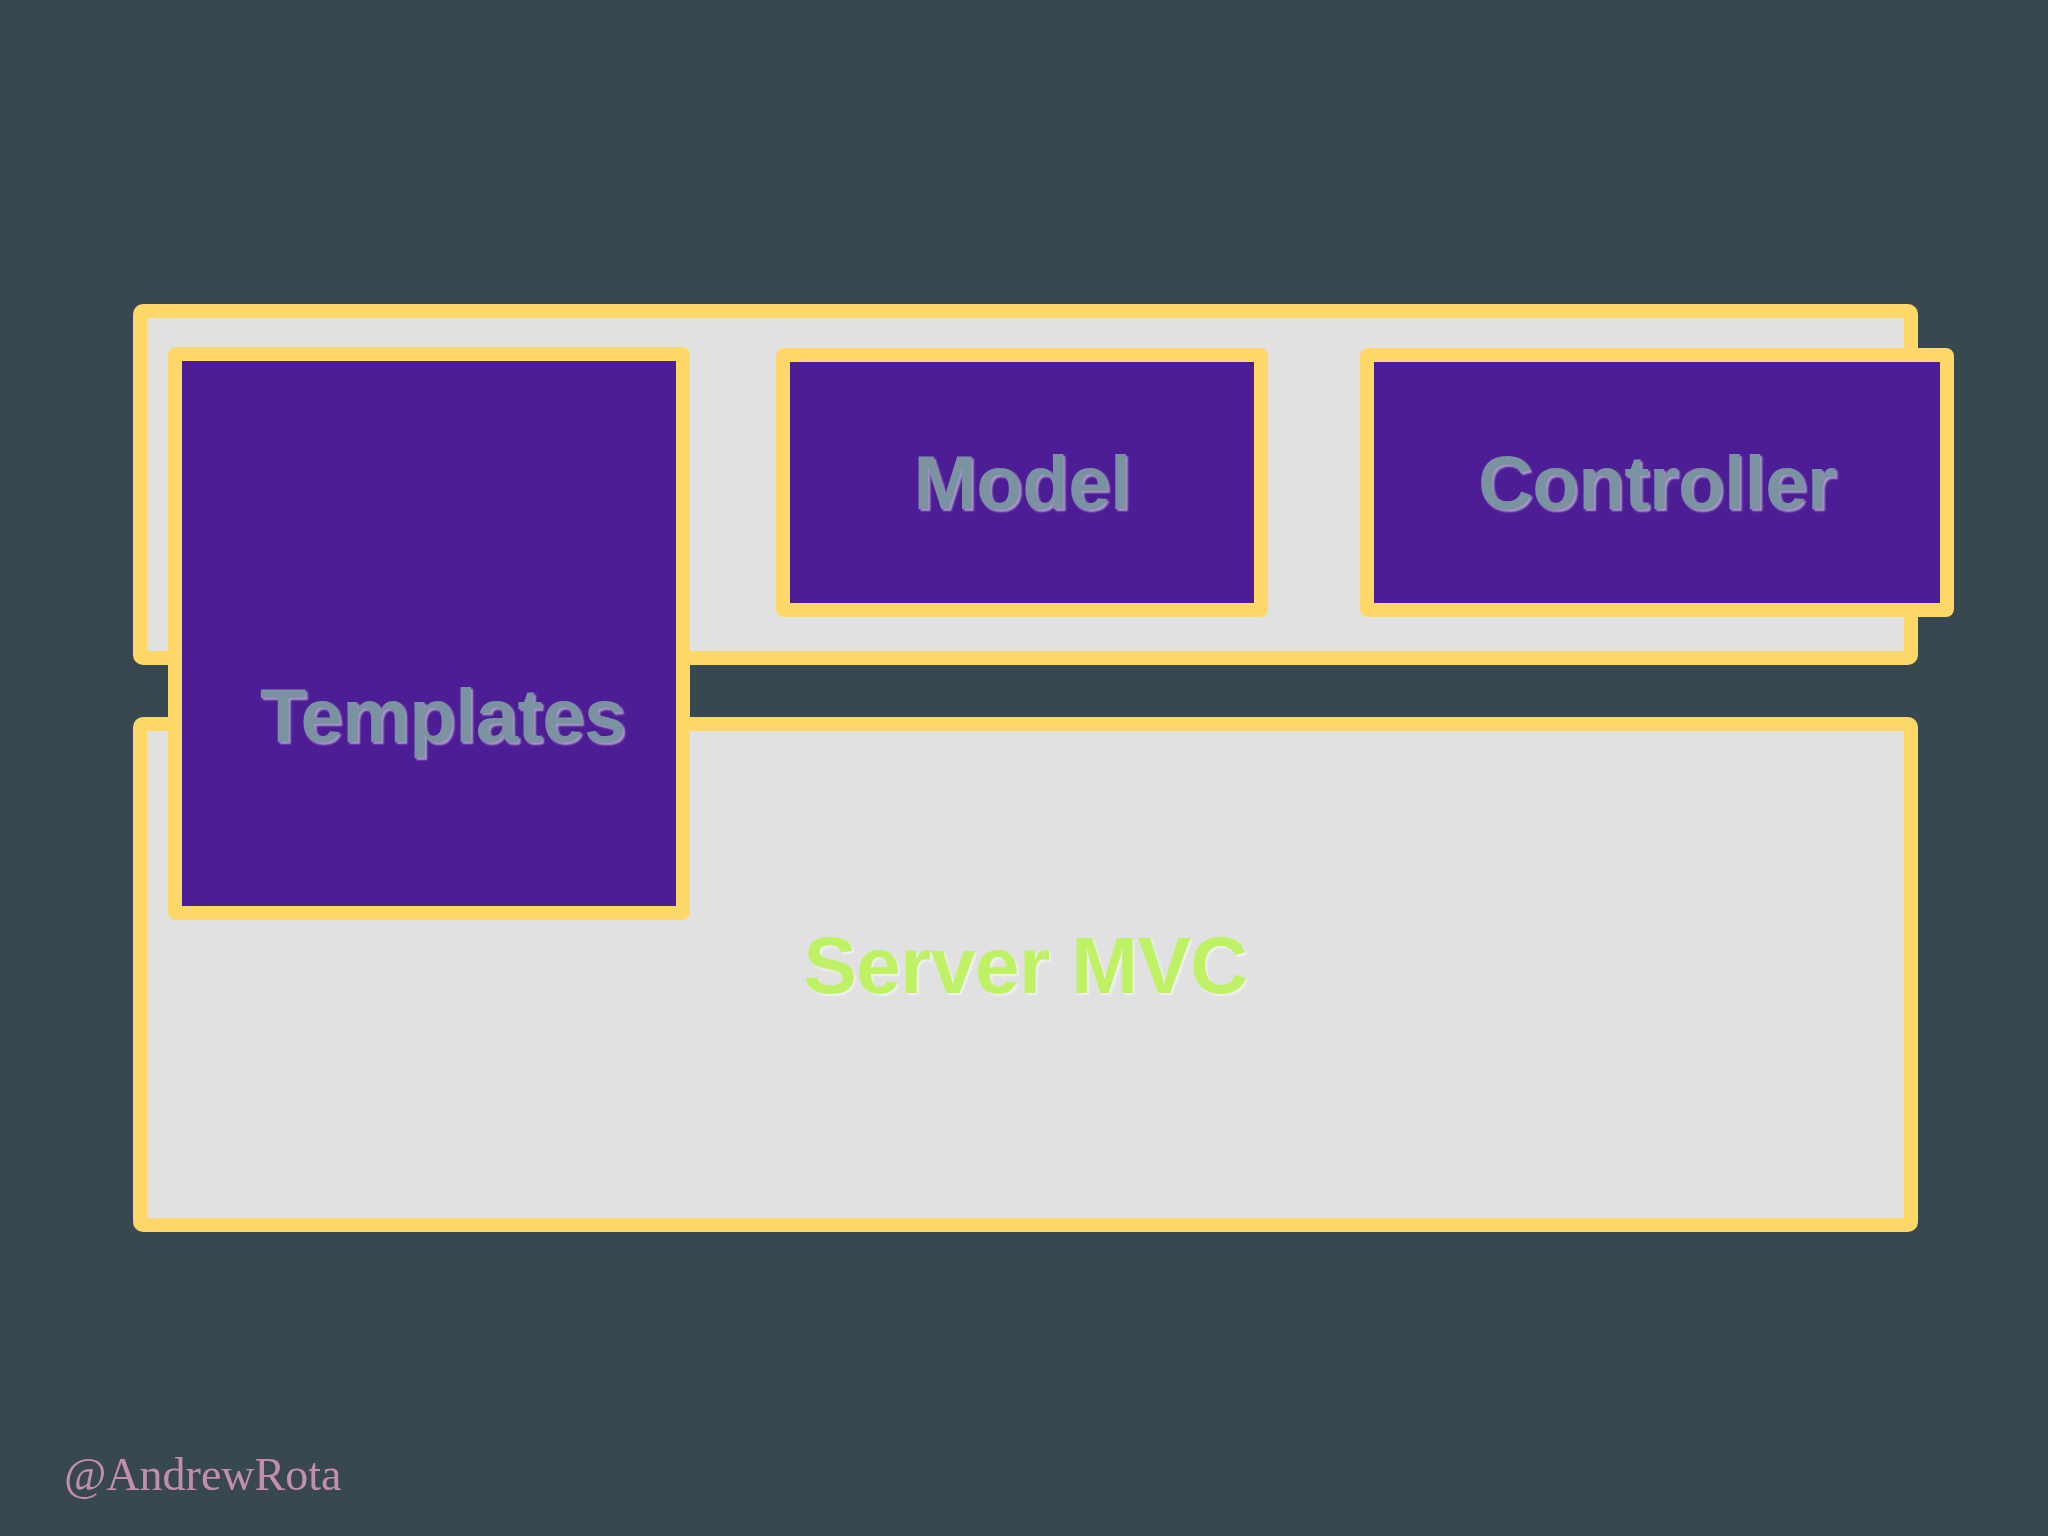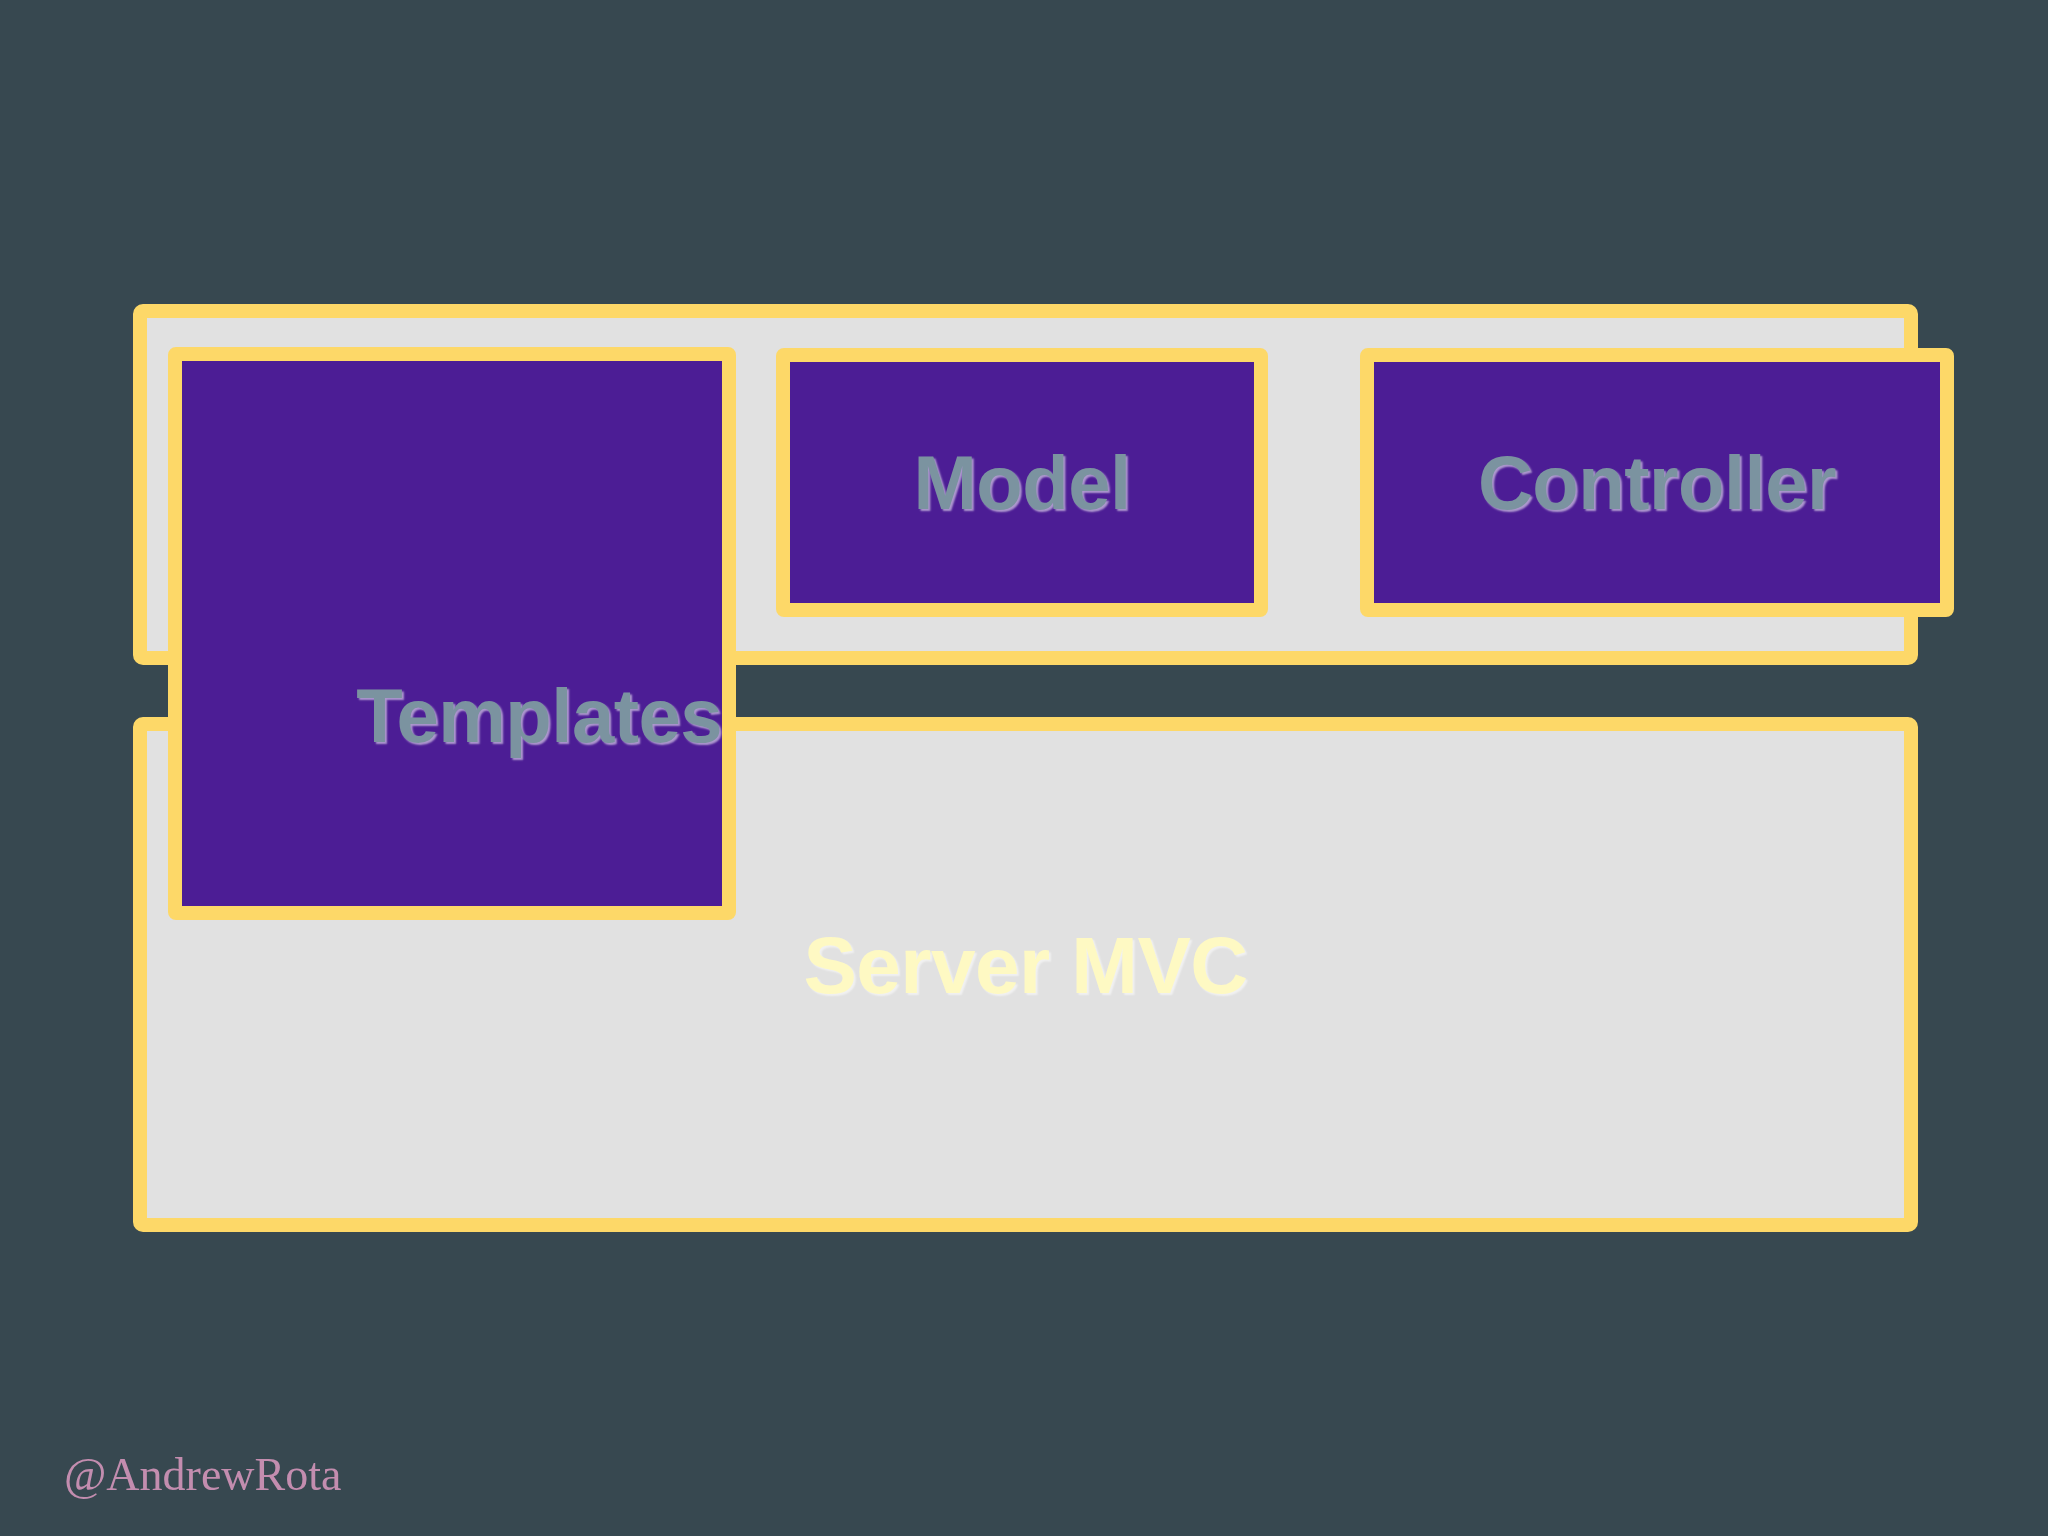--- a/index.html
+++ b/index.html
@@ -51,25 +51,25 @@
     border: 14px solid #fdd868;
     border-radius: 8px;
     display: flex;
     align-items: center;
     justify-content: center;
   }
 
   .templates-box {
     left: 168px;
     top: 347px;
-    width: 568px;
+    width: 522px;
     height: 573px;
     z-index: 3;
     align-items: flex-end;
-    justify-content: flex-end;
+    justify-content: center;
   }
   .templates-box .box-label {
     padding: 0 0 150px 28px;
   }
 
   .model-box {
     left: 776px;
     top: 348px;
     width: 492px;
     height: 269px;
@@ -99,21 +99,21 @@
   .server-label {
     position: absolute;
     z-index: 2;
     left: 133px;
     top: 920px;
     width: 1785px;
     text-align: center;
     font-family: "Liberation Sans", sans-serif;
     font-weight: bold;
     font-size: 80px;
-    color: #fef9c3;
+    color: #bef264;
     text-shadow: 2px 2px 2px rgba(255,255,255,0.55);
     white-space: nowrap;
     letter-spacing: -0.5px;
     pointer-events: none;
   }
 
   .watermark {
     position: absolute;
     left: 64px;
     top: 1448px;

